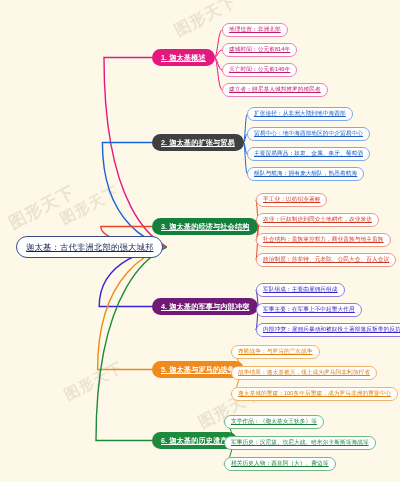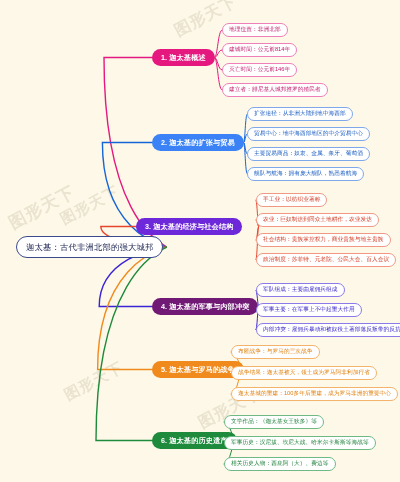--- a/index.html
+++ b/index.html
@@ -28,20 +28,21 @@
   .wm3{left:58px;top:196px;font-size:15px;}
   .wm4{left:62px;top:372px;font-size:15px;}
   .wm5{left:196px;top:398px;font-size:16px;}
 
   .node{
     position:absolute;
     box-sizing:border-box;
     white-space:nowrap;
     display:flex;
     align-items:center;
+    text-decoration:underline;
   }
   .root{
     left:16px;top:236px;
     height:22px;
     padding:0 9px;
     background:#ffffff;
     border:1.3px solid #3b4a8c;
     border-radius:11px;
     color:#1a2250;
     font-size:8.3px;
@@ -118,36 +119,36 @@
     </div>
     <div class="node leaf" style="left: 222px; top: 43px; border-color: rgb(239, 127, 184); color: rgb(192, 25, 108);">
       <span>建城时间：公元前814年</span>
     </div>
     <div class="node leaf" style="left: 222px; top: 63px; border-color: rgb(239, 127, 184); color: rgb(192, 25, 108);">
       <span>灭亡时间：公元前146年</span>
     </div>
     <div class="node leaf" style="left: 222px; top: 83px; border-color: rgb(239, 127, 184); color: rgb(192, 25, 108);">
       <span>建立者：腓尼基人城邦推罗的殖民者</span>
     </div>
-    <div class="node branch" style="left: 152px; top: 134px; background: #3b82f6;">
+    <div class="node branch" style="left: 152px; top: 134px; background: #404040;">
       <span>2. 迦太基的扩张与贸易</span>
     </div>
     <div class="node leaf" style="left: 247px; top: 107px; border-color: rgb(127, 168, 234); color: rgb(26, 92, 192);">
       <span>扩张途径：从非洲大陆到地中海西部</span>
     </div>
     <div class="node leaf" style="left: 247px; top: 127px; border-color: rgb(127, 168, 234); color: rgb(26, 92, 192);">
       <span>贸易中心：地中海西部地区的中介贸易中心</span>
     </div>
     <div class="node leaf" style="left: 247px; top: 147px; border-color: rgb(127, 168, 234); color: rgb(26, 92, 192);">
       <span>主要贸易商品：奴隶、金属、象牙、葡萄酒</span>
     </div>
     <div class="node leaf" style="left: 247px; top: 167px; border-color: rgb(127, 168, 234); color: rgb(26, 92, 192);">
       <span>舰队与航海：拥有庞大舰队，熟悉着航海</span>
     </div>
-    <div class="node branch" style="left: 136px; top: 218px; background: #6d28d9;">
+    <div class="node branch" style="left: 152px; top: 218px; background: #15803d;">
       <span>3. 迦太基的经济与社会结构</span>
     </div>
     <div class="node leaf" style="left: 256px; top: 193px; border-color: rgb(240, 152, 132); color: rgb(209, 58, 34);">
       <span>手工业：以纺织业著称</span>
     </div>
     <div class="node leaf" style="left: 256px; top: 213px; border-color: rgb(240, 152, 132); color: rgb(209, 58, 34);">
       <span>农业：巨奴制达到同众土地耕作，农业发达</span>
     </div>
     <div class="node leaf" style="left: 256px; top: 233px; border-color: rgb(240, 152, 132); color: rgb(209, 58, 34);">
       <span>社会结构：贵族掌控权力，商业贵族与地主贵族</span>

